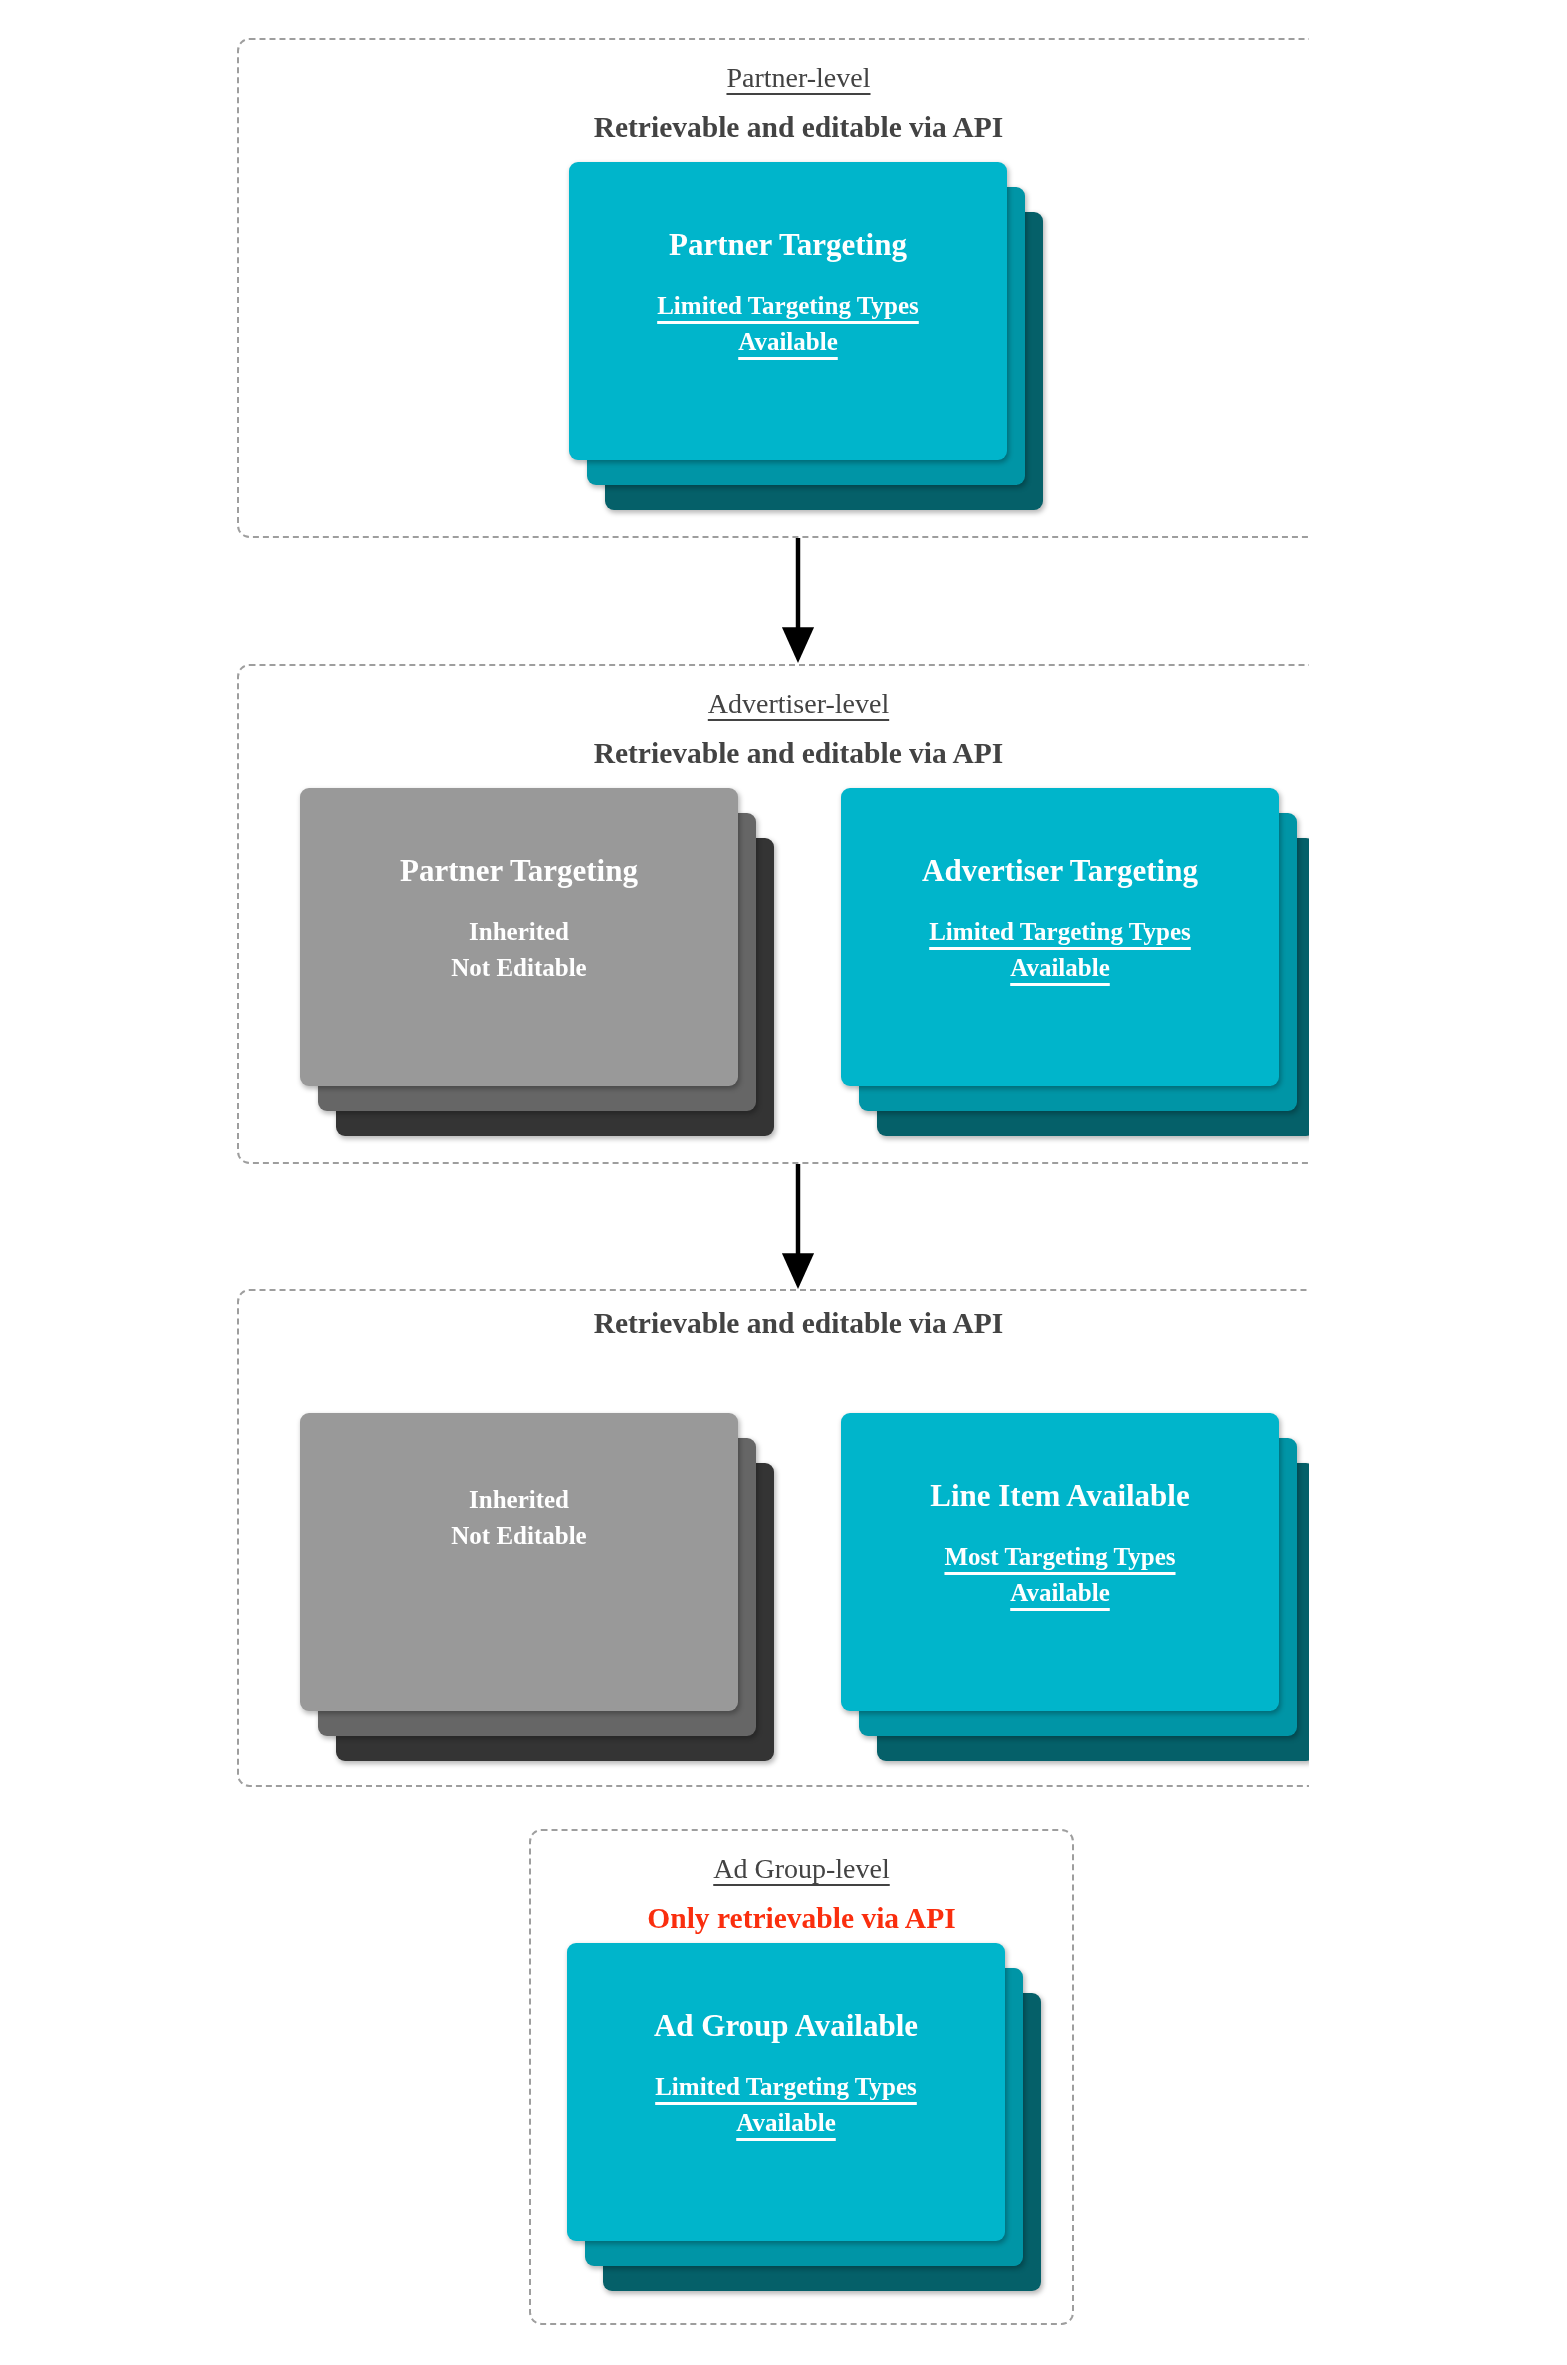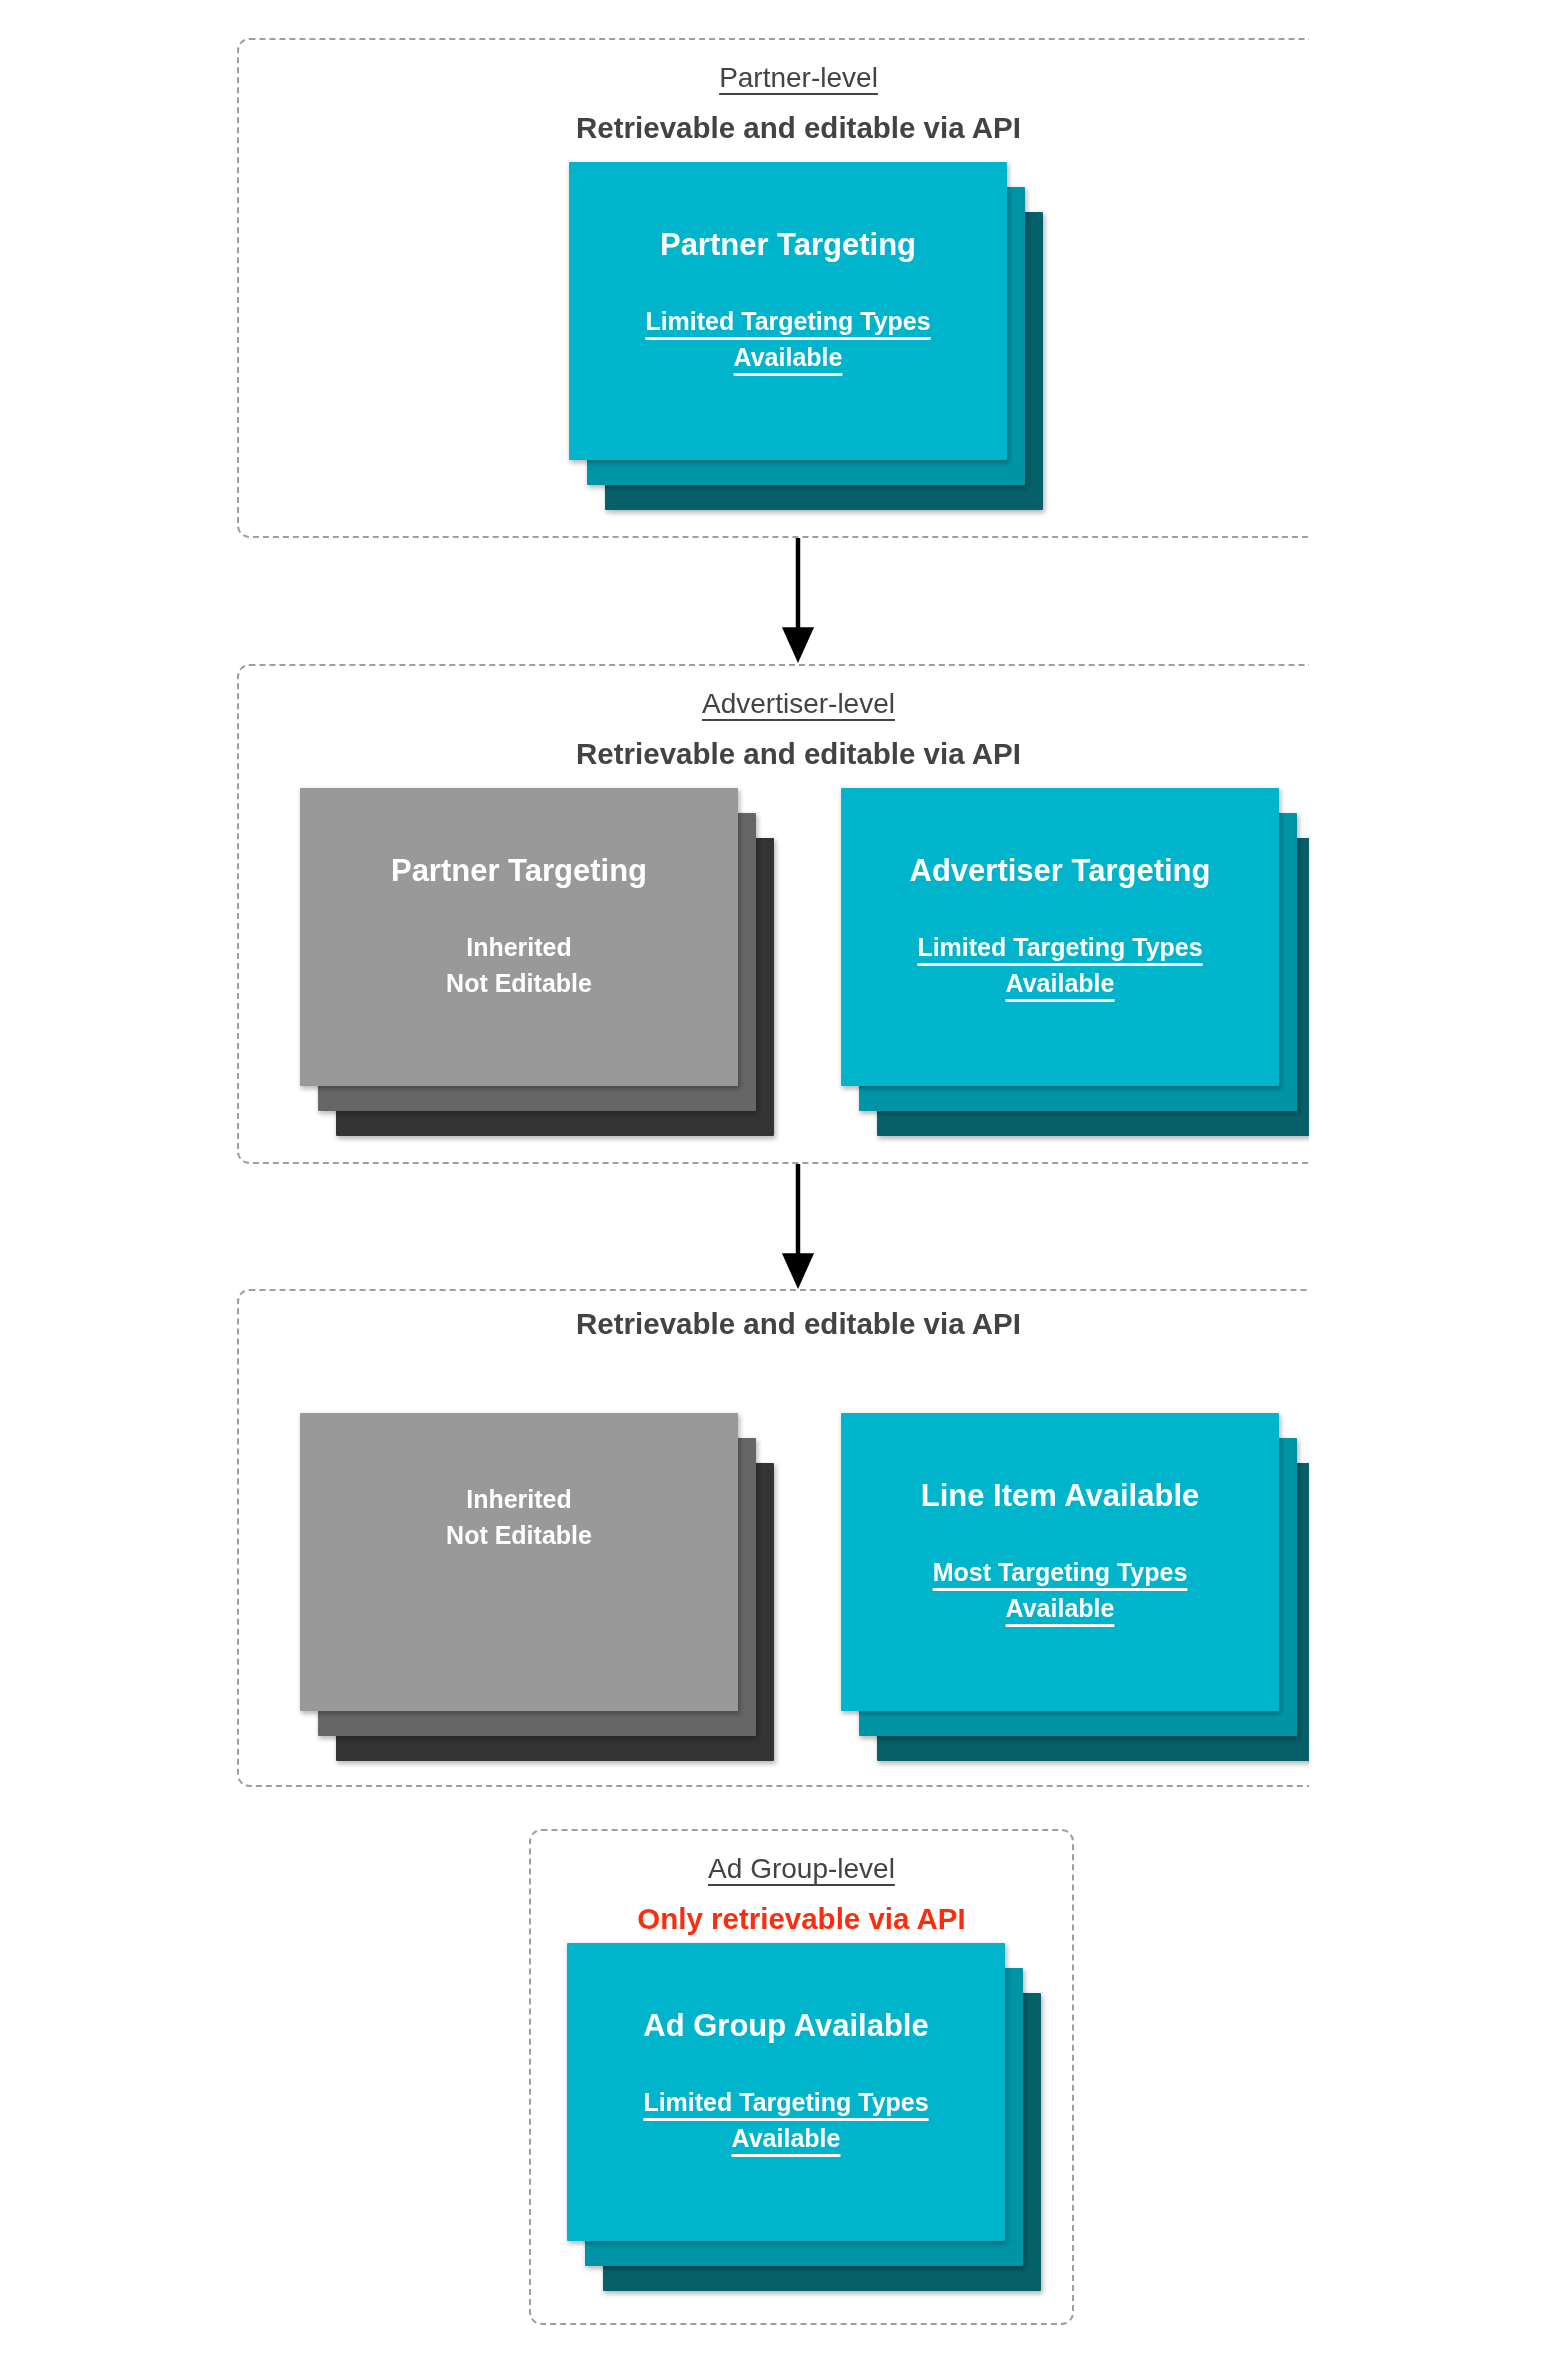--- a/index.html
+++ b/index.html
@@ -1,40 +1,39 @@
 <!DOCTYPE html>
 <html style="--teal-front: #00b5cb; --teal-mid: #0095a6; --teal-back: #056069; --gray-front: #999999; --gray-mid: #666666; --gray-back: #343434; --heading: #434343; --alert-red: #fa2e0e; --dash-border: #9e9e9e; --arrow-black: #000000; --card-text: #ffffff;font-size:14.3px"><head>
 <meta charset="utf-8">
 <style>
   html,body{margin:0;padding:0;background:#ffffff;}
   .canvas{
     position:relative;width:1309px;height:2366px;background:#ffffff;
-    font-family:Liberation Sans, sans-serif;overflow:hidden;
+    font-family:Liberation Serif, serif;overflow:hidden;
   }
   .level{
     position:absolute;box-sizing:border-box;
     border:2.7px dashed var(--dash-border);border-radius:12.5px;
     text-align:center;
   }
   .level-title{
     margin-top:19.6px;font-size:28px;font-weight:400;line-height:1.25;
     color:var(--heading);text-decoration:underline;
     text-decoration-thickness:2.2px;text-underline-offset:6.3px;
   }
   .level-subtitle{
     margin-top:15px;font-size:29.5px;font-weight:700;line-height:1.2;
     color:var(--heading);
     text-align:center;
   }
   .level-subtitle.red{color:var(--alert-red);}
   .stack{position:absolute;}
   .stack .layer,.stack .card{
-    position:absolute;width:var(--w);height:var(--h);border-radius:1px;
+    position:absolute;width:var(--w);height:var(--h);border-radius:9px;
     box-shadow:1.8px 2.7px 5.4px rgba(0,0,0,0.28);
-    gap:16px;
   }
   .stack .layer.mid{left:18px;top:25px;}
   .stack .layer.back{left:36px;top:50px;}
   .stack .card{
     left:0;top:0;color:var(--card-text);
     display:flex;flex-direction:column;align-items:center;
     box-sizing:border-box;text-align:center;
   }
   .stack.teal .card{background:var(--teal-front);}
   .stack.teal .layer.mid{background:var(--teal-mid);}

